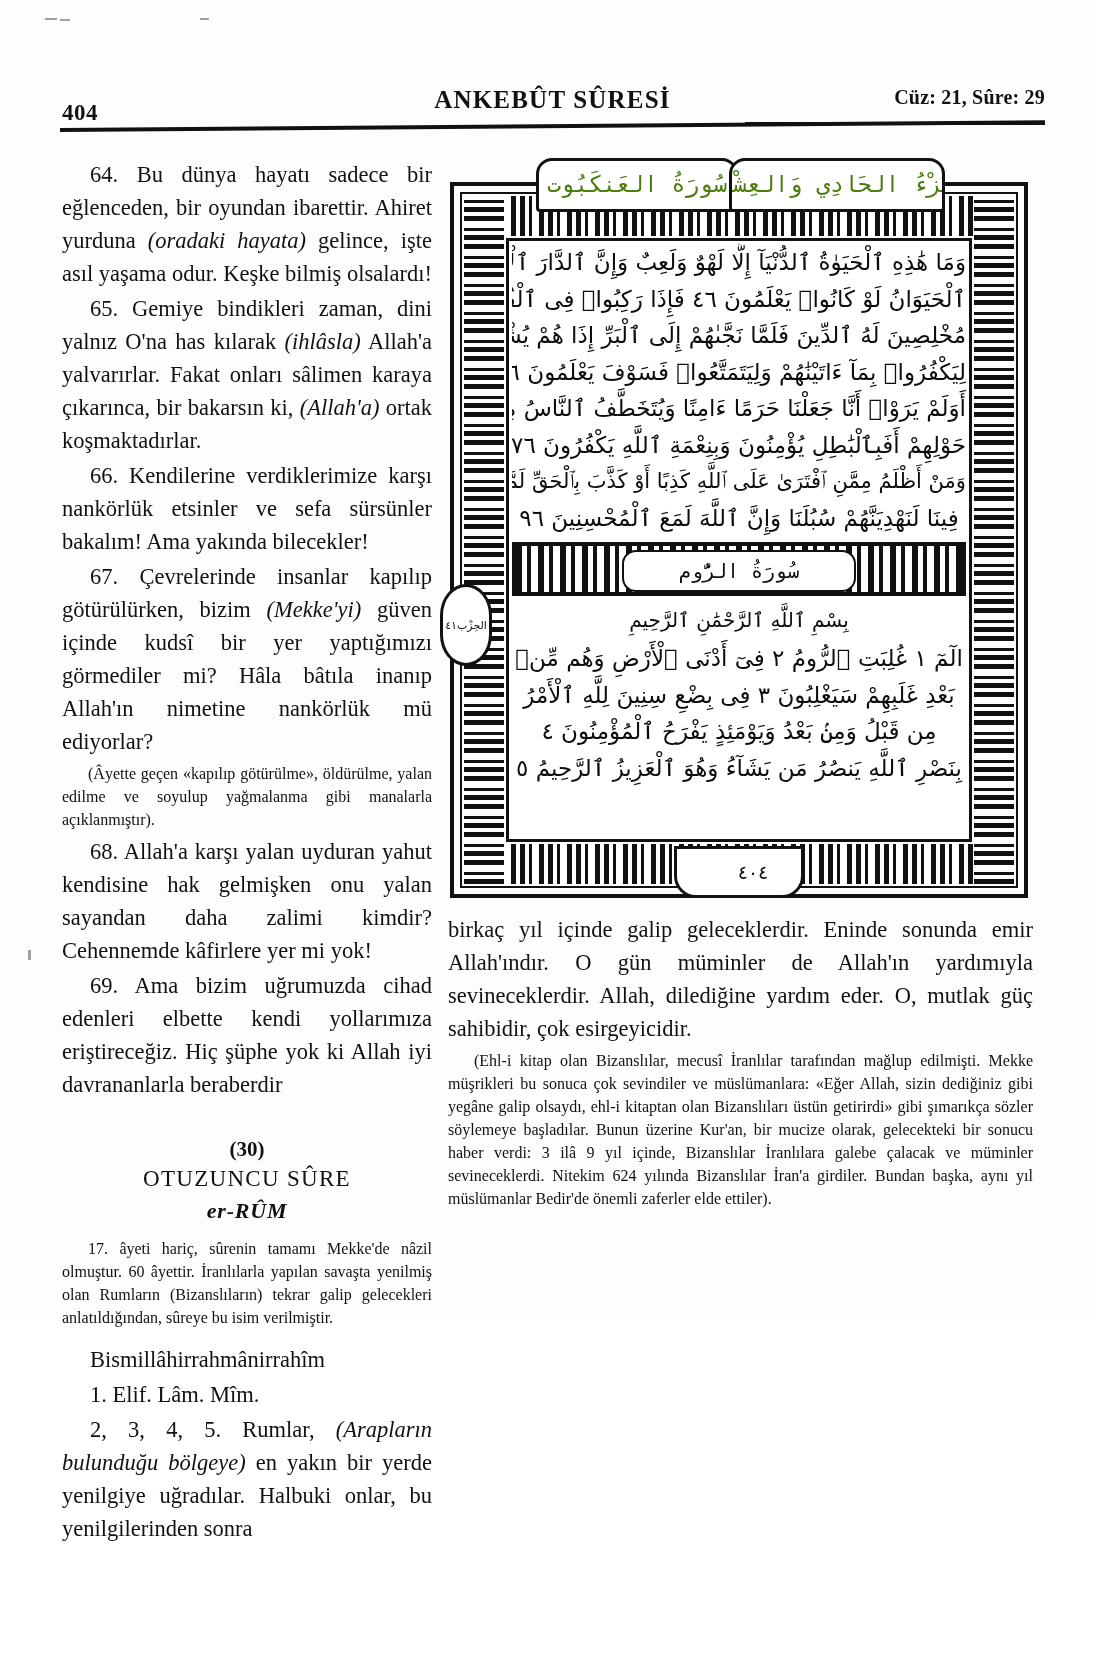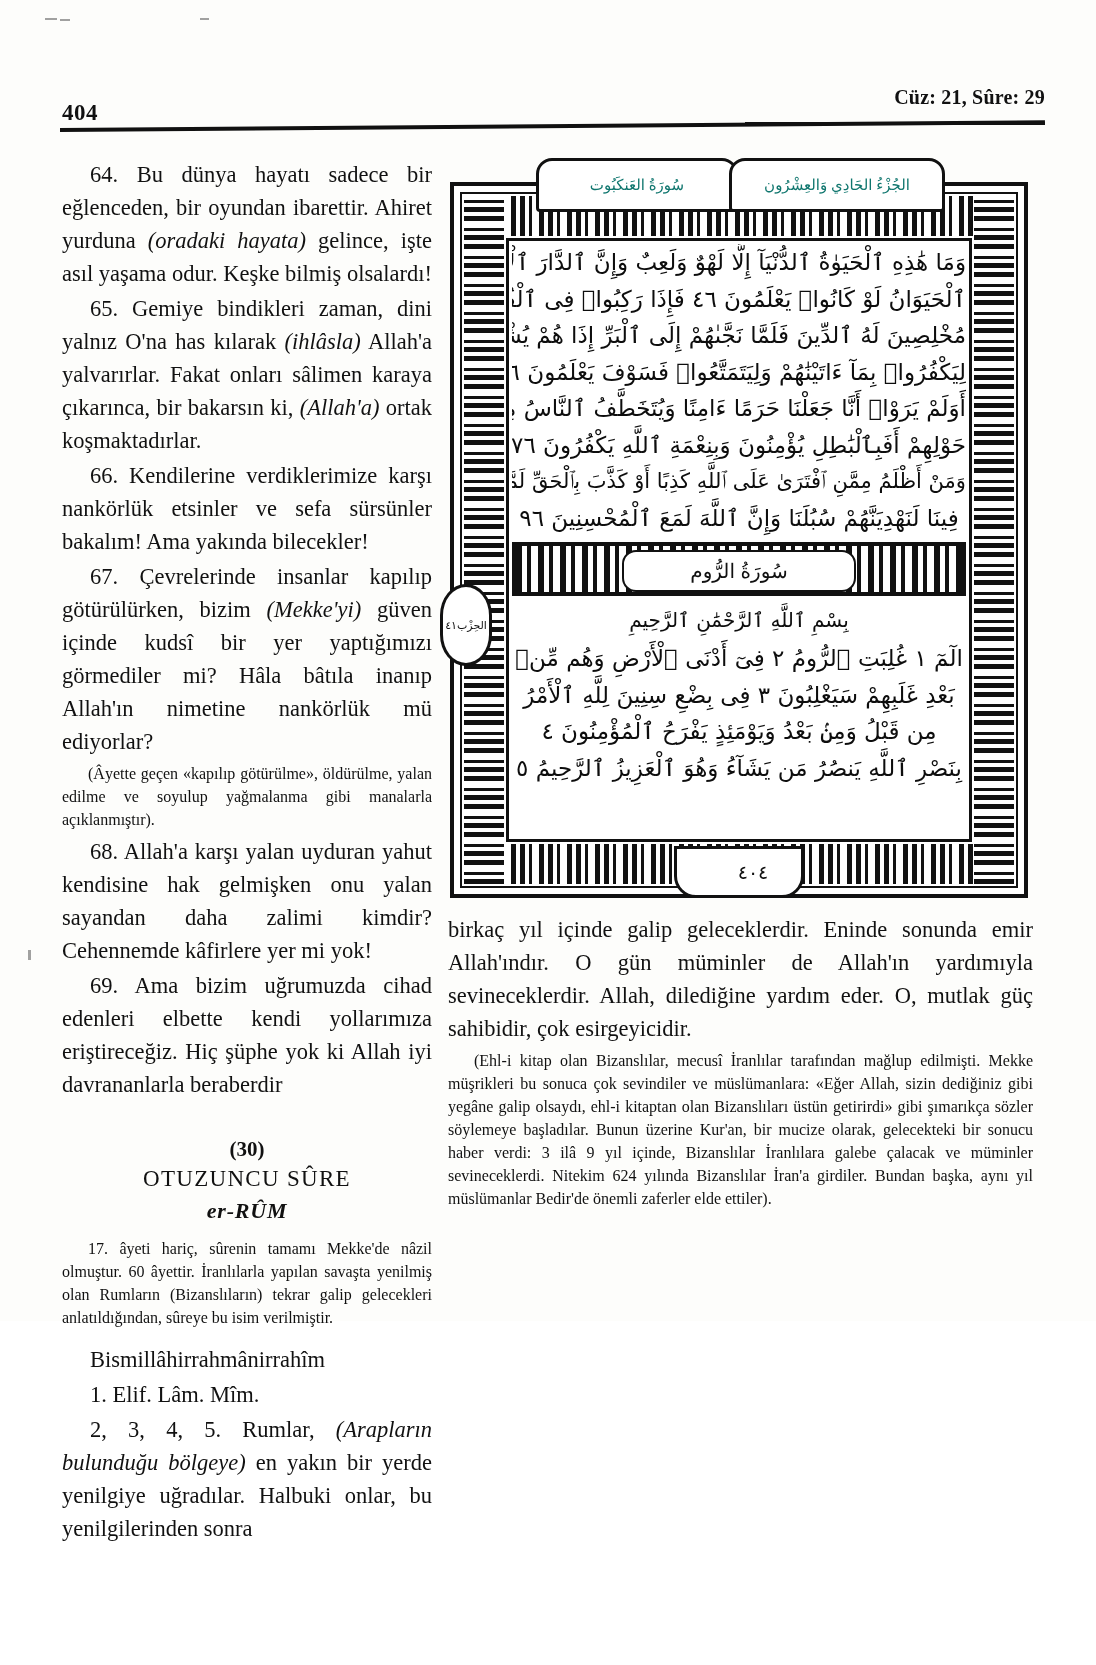--- a/index.html
+++ b/index.html
@@ -226,24 +226,24 @@
   .cartouche {
     position: absolute;
     top: 0px;
     height: 48px;
     background: #fff;
     border: 3px solid #111;
     border-radius: 16px 16px 4px 4px;
     display: flex;
     align-items: center;
     justify-content: center;
-    font-family: Liberation Serif, serif;
-    font-size: 15px;
-    direction: rtl;
-    color: #0f766e;
+    font-family: Liberation Mono, monospace;
+    font-size: 23px;
+    direction: rtl;
+    color: #4d7c0f;
     z-index: 5;
     overflow: hidden;
     white-space: nowrap;
   }
   .cart-left  { left: 88px;  width: 196px; }
   .cart-right { right: 88px; width: 210px; }
 
   
   .sura-band {
     position: relative;
@@ -264,21 +264,21 @@
     top: 4px;
     transform: translateX(-50%);
     width: 230px;
     height: 38px;
     background: #fff;
     border: 2px solid #111;
     border-radius: 14px;
     display: flex;
     align-items: center;
     justify-content: center;
-    font-family: Liberation Sans, sans-serif;
+    font-family: Liberation Mono, monospace;
     font-size: 20px;
     direction: rtl;
   }
 
   .bism-line {
     font-family: "DejaVu Sans", sans-serif;
     font-size: 20px;
     line-height: 40px;
     direction: rtl;
     text-align: center;
@@ -336,20 +336,21 @@
     opacity: .55;
   }
 </style>
 </head>
 <body>
 
 <div class="page">
 
   <div class="header">
     <div class="folio">404</div>
+    <div class="sure-title">ANKEBÛT SÛRESİ</div>
     <div class="cuz">Cüz: 21, Sûre: 29</div>
     <div class="rule"></div>
     <div class="rule2"></div>
   </div>
 
   <div class="col-left">
 
     <p class="tr">64. Bu dünya hayatı sadece bir eğlenceden, bir oyundan ibarettir. Ahiret yurduna <i>(oradaki hayata)</i> gelince, işte asıl yaşama odur. Keşke bilmiş olsalardı!</p>
     <p class="tr">65. Gemiye bindikleri zaman, dini yalnız O'na has kılarak <i>(ihlâsla)</i> Allah'a yalvarırlar. Fakat onları sâlimen karaya çıkarınca, bir bakarsın ki, <i>(Allah'a)</i> ortak koşmaktadırlar.</p>
     <p class="tr">66. Kendilerine verdiklerimize karşı nankörlük etsinler ve sefa sürsünler bakalım! Ama yakında bilecekler!</p>

